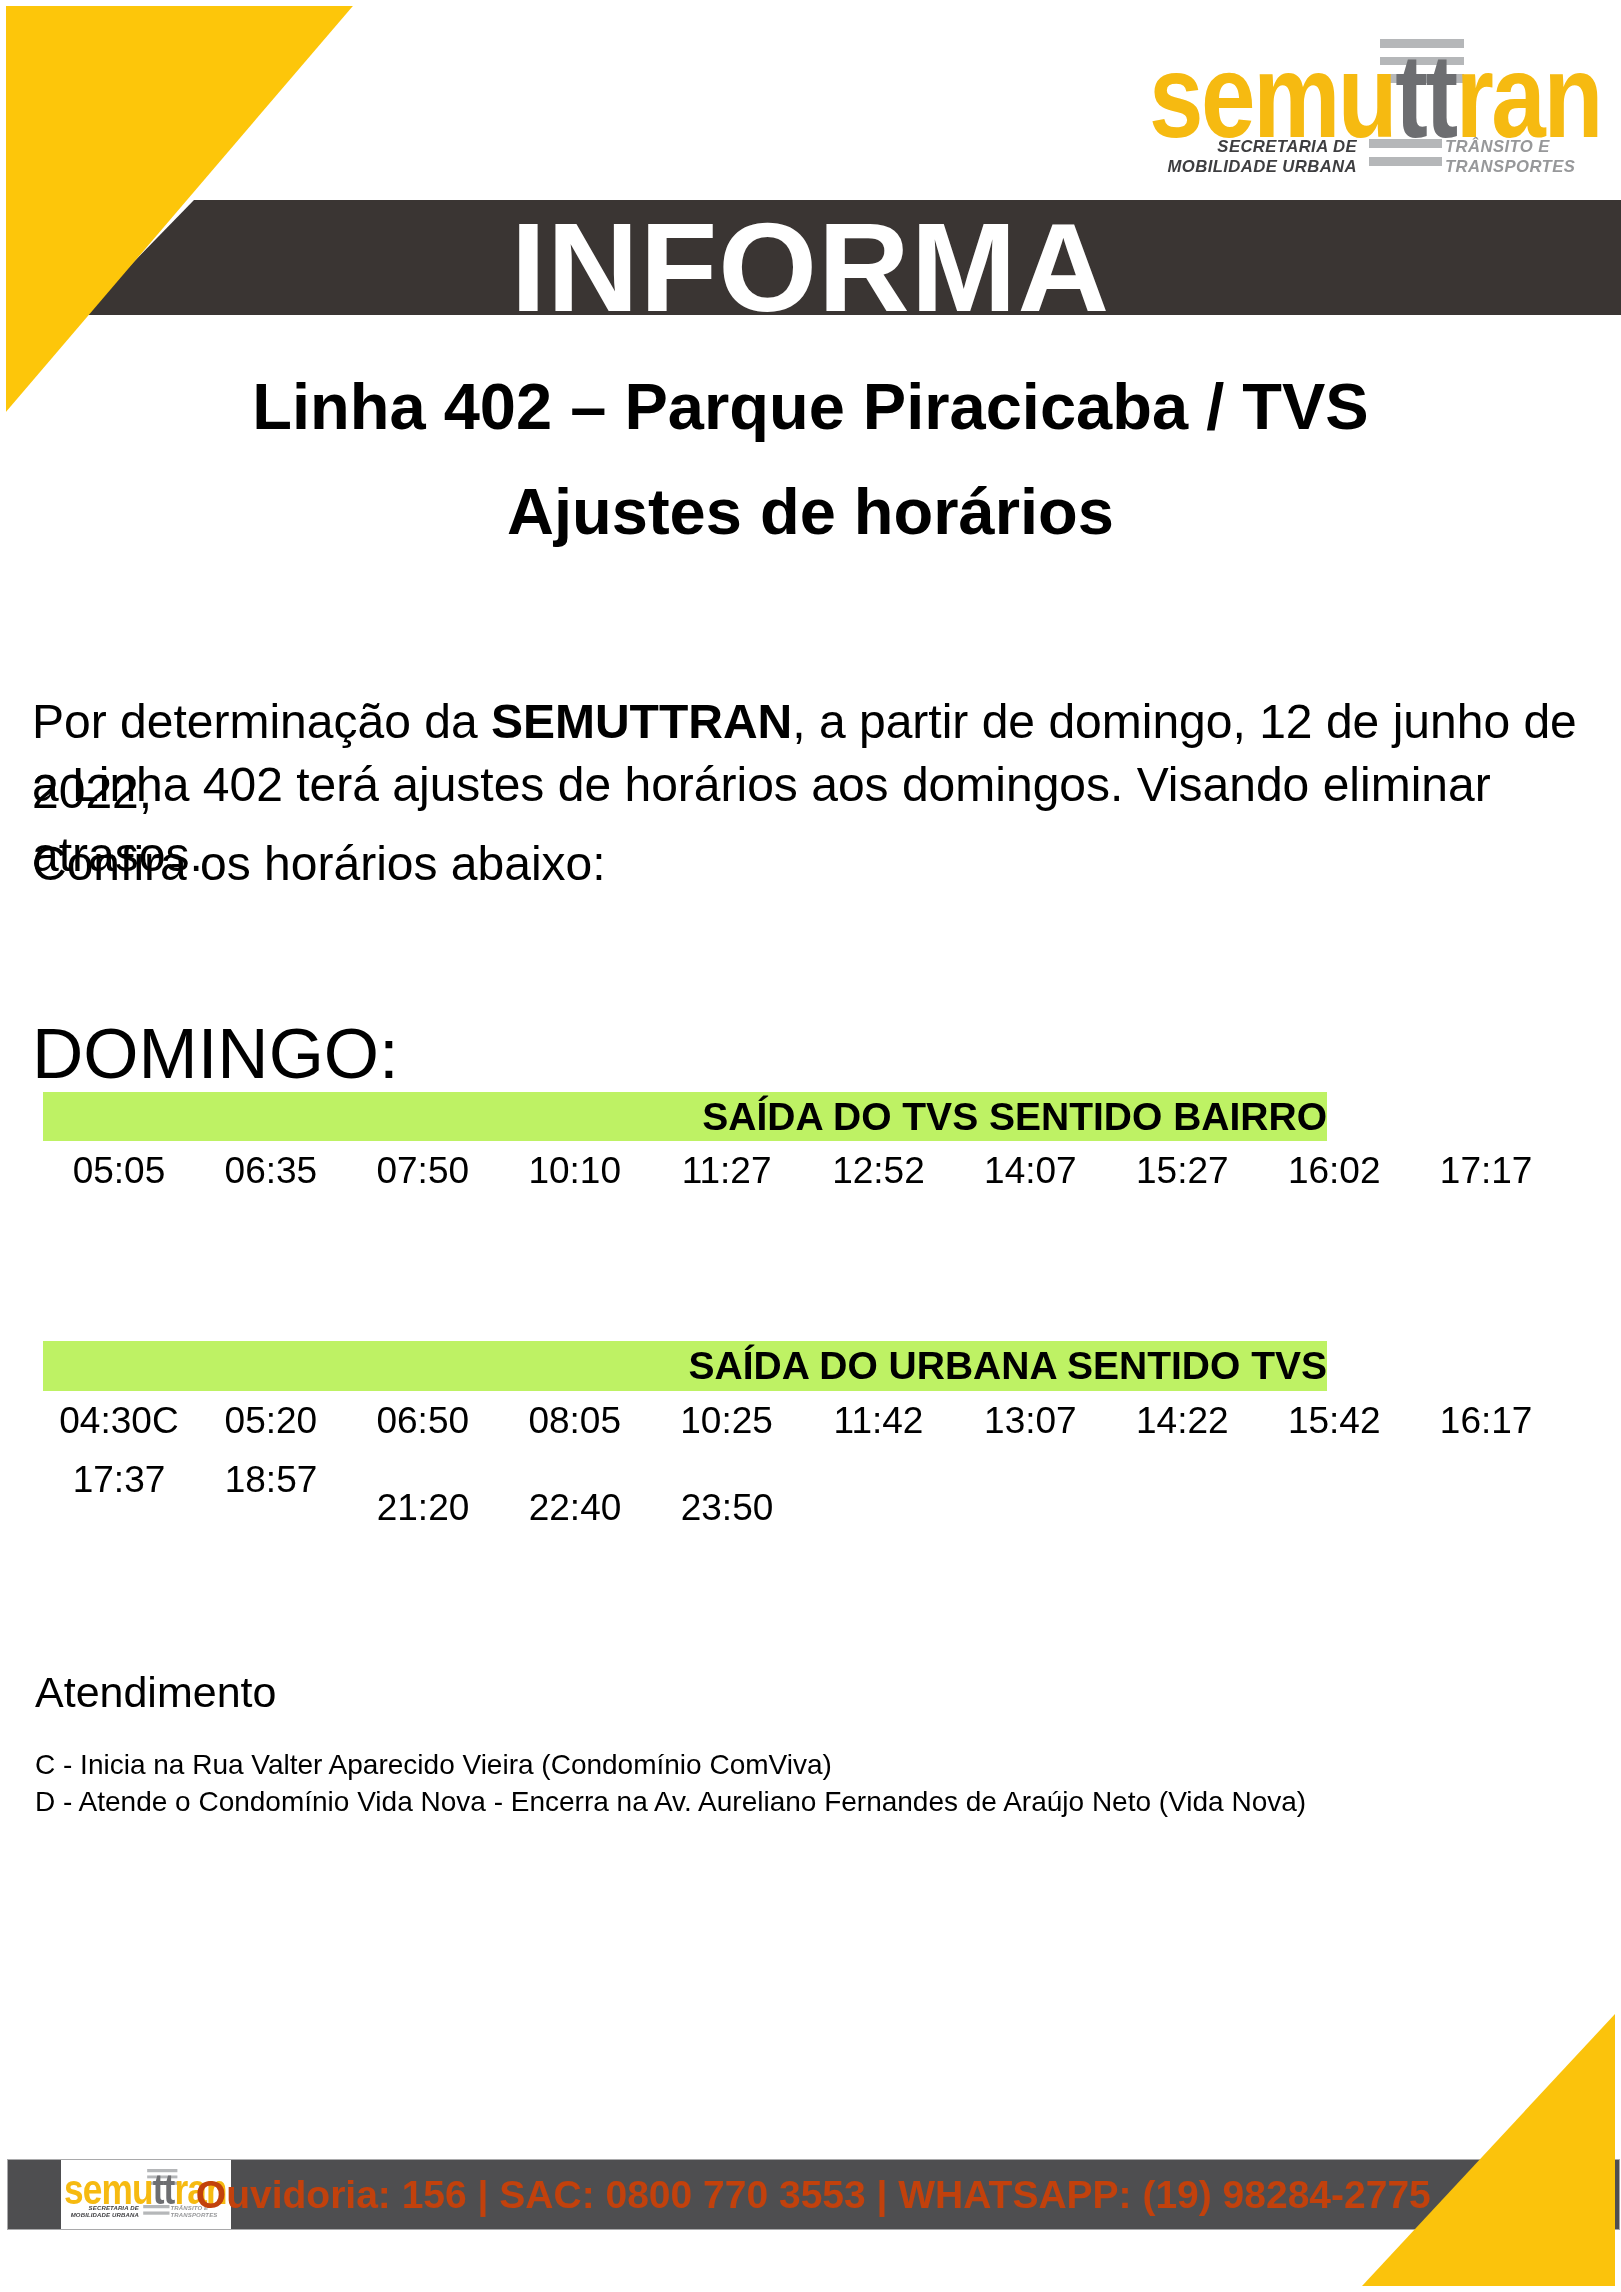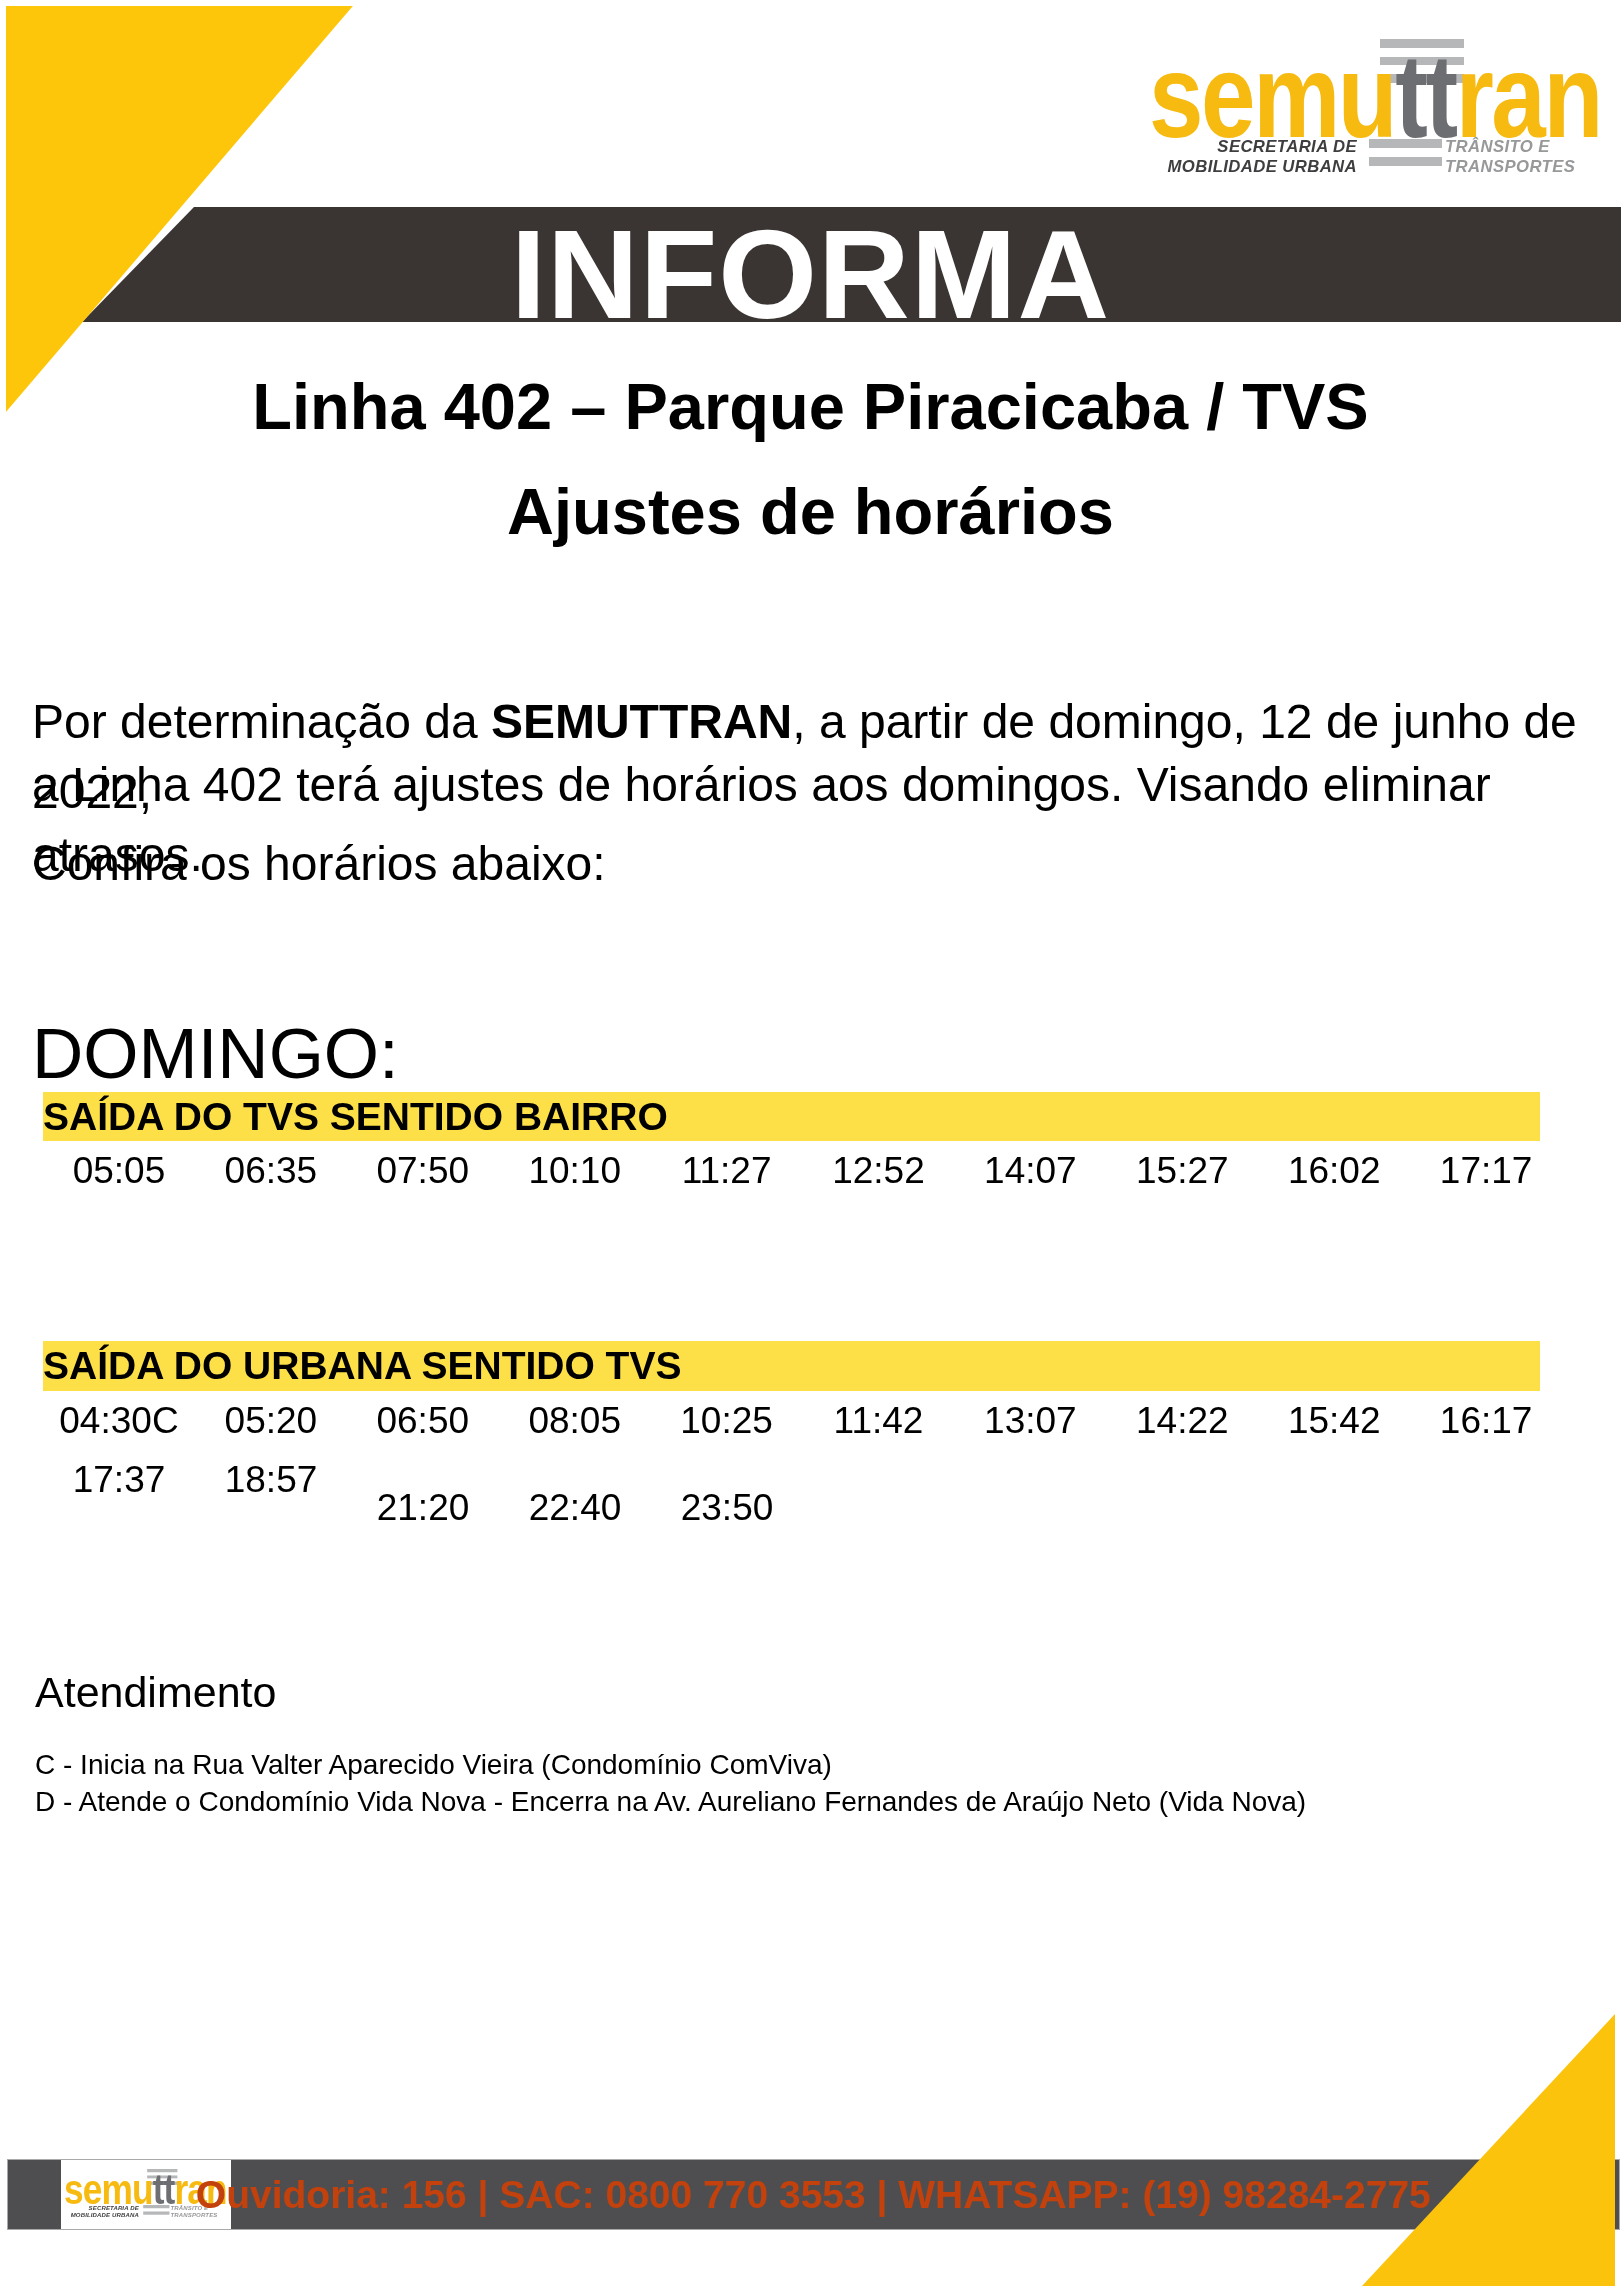--- a/index.html
+++ b/index.html
@@ -13,41 +13,41 @@
 
   
   .tri-tl { position:absolute; left:5.9px; top:5.9px; width:347px; height:406px;
             background:#FDC60A; clip-path:polygon(0 0,100% 0,0 100%); z-index:5; }
   .tri-br { position:absolute; left:1362px; top:2014px; width:253px; height:272px;
             background:#FBC30C; clip-path:polygon(100% 0,100% 100%,0 100%); z-index:40; }
 
   
   .informa { position:absolute; left:0; top:200px; width:1621px; height:115px;
              background:#3A3533; clip-path:polygon(194px 0,100% 0,100% 100%,82px 100%);
-             text-align:center; line-height:135px; z-index:2;margin-top:7px; }
+             text-align:center; line-height:135px; z-index:2; }
   .informa .txt { font-size:127px; font-weight:700; color:#ffffff; letter-spacing:1px;
                   transform:scaleX(.85); }
 
   
   .title-row { position:absolute; left:0; width:1621px; text-align:center; }
   .t1 { top:369px; } .t2 { top:474px; }
   .title-row .txt { font-size:65px; font-weight:700; transform:scaleX(.8); }
 
   
   .para { position:absolute; left:32px; width:1568px; line-height:59px; }
   .para .txt { font-size:48px; font-weight:400; transform:scaleX(.82); }
   .p1 { top:692px; } .p2 { top:755px; } .p3 { top:834px; }
   .bold { font-weight:700; }
 
   
   .day-label { position:absolute; left:32px; top:1013px; }
   .day-label .txt { font-size:71px; font-weight:400; transform:scaleX(.78); }
 
-  .thead { position:absolute; left:43px; width:1497px; height:49px; background:#fde047;
-           text-align:left; line-height:49px; }
+  .thead { position:absolute; left:43px; width:1284px; height:49px; background:#bef264;
+           text-align:right; line-height:49px; }
   .thead .txt { font-size:39px; font-weight:700; transform:scaleX(.88); }
   .h1 { top:1092px; } .h2 { top:1341px; height:50px; line-height:50px; }
 
   .trow { position:absolute; left:43px; width:1519px; height:45px; display:flex; }
   .trow .cell { width:152px; text-align:center; line-height:45px; }
   .trow .cell .txt { font-size:37px; font-weight:400; transform:scaleX(.84); }
   .r11 { top:1148px; } .r12 { top:1204px; } .r21 { top:1398px; } .r22 { top:1457px; }
   .dy2  { position:relative; top:9.8px; }
   .dy2b { position:relative; top:2px;  }
   .dy3  { position:relative; top:28px; }

